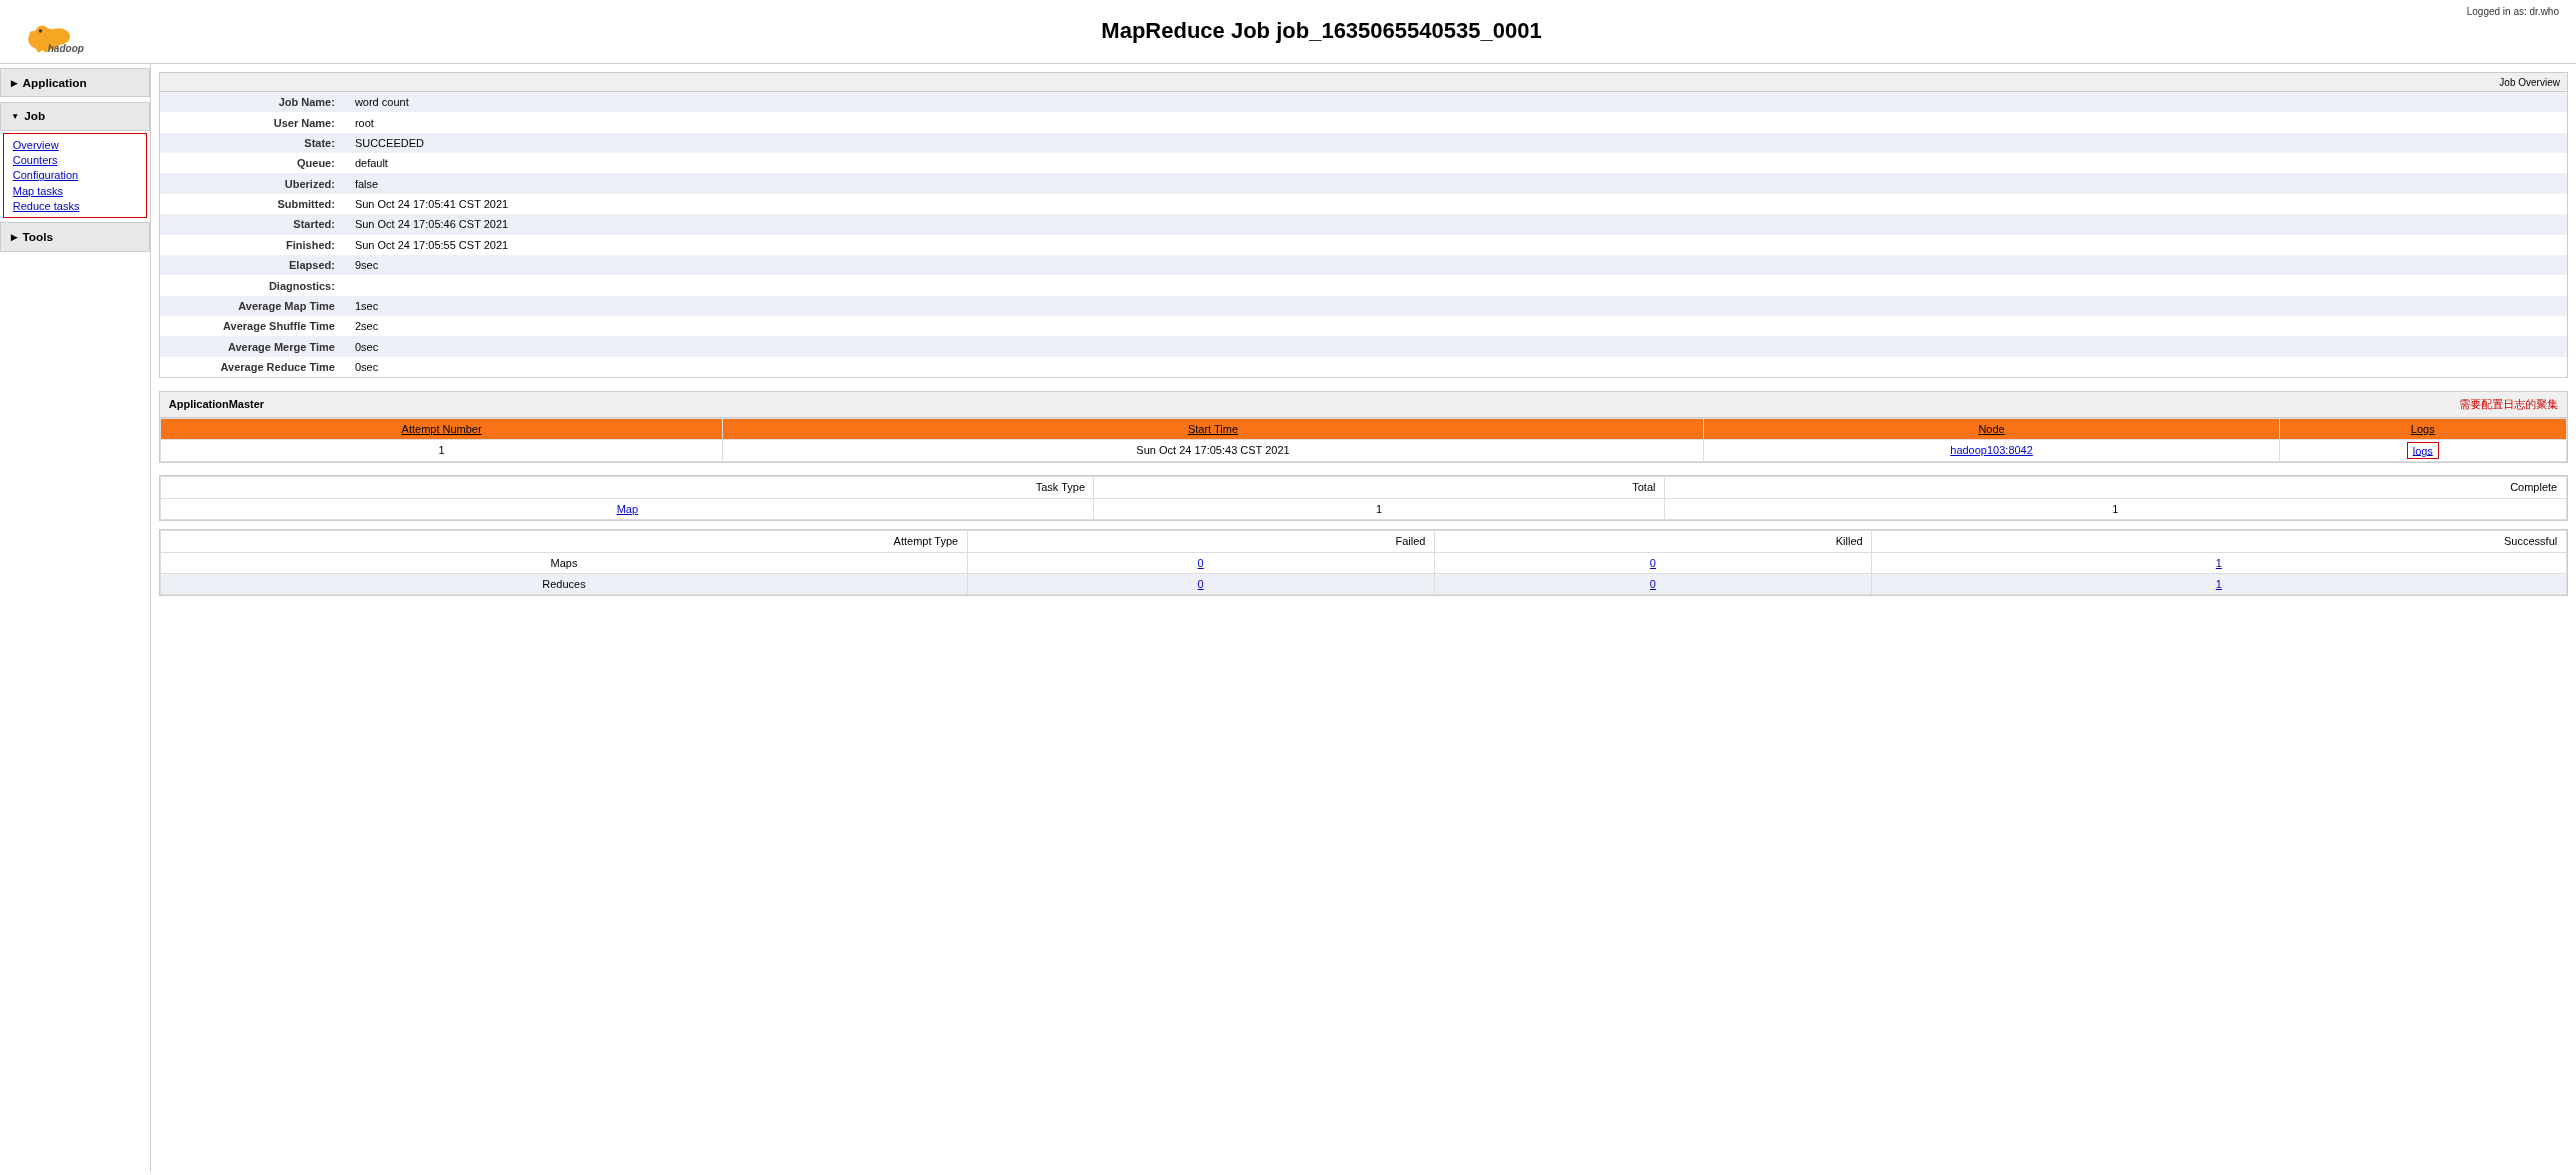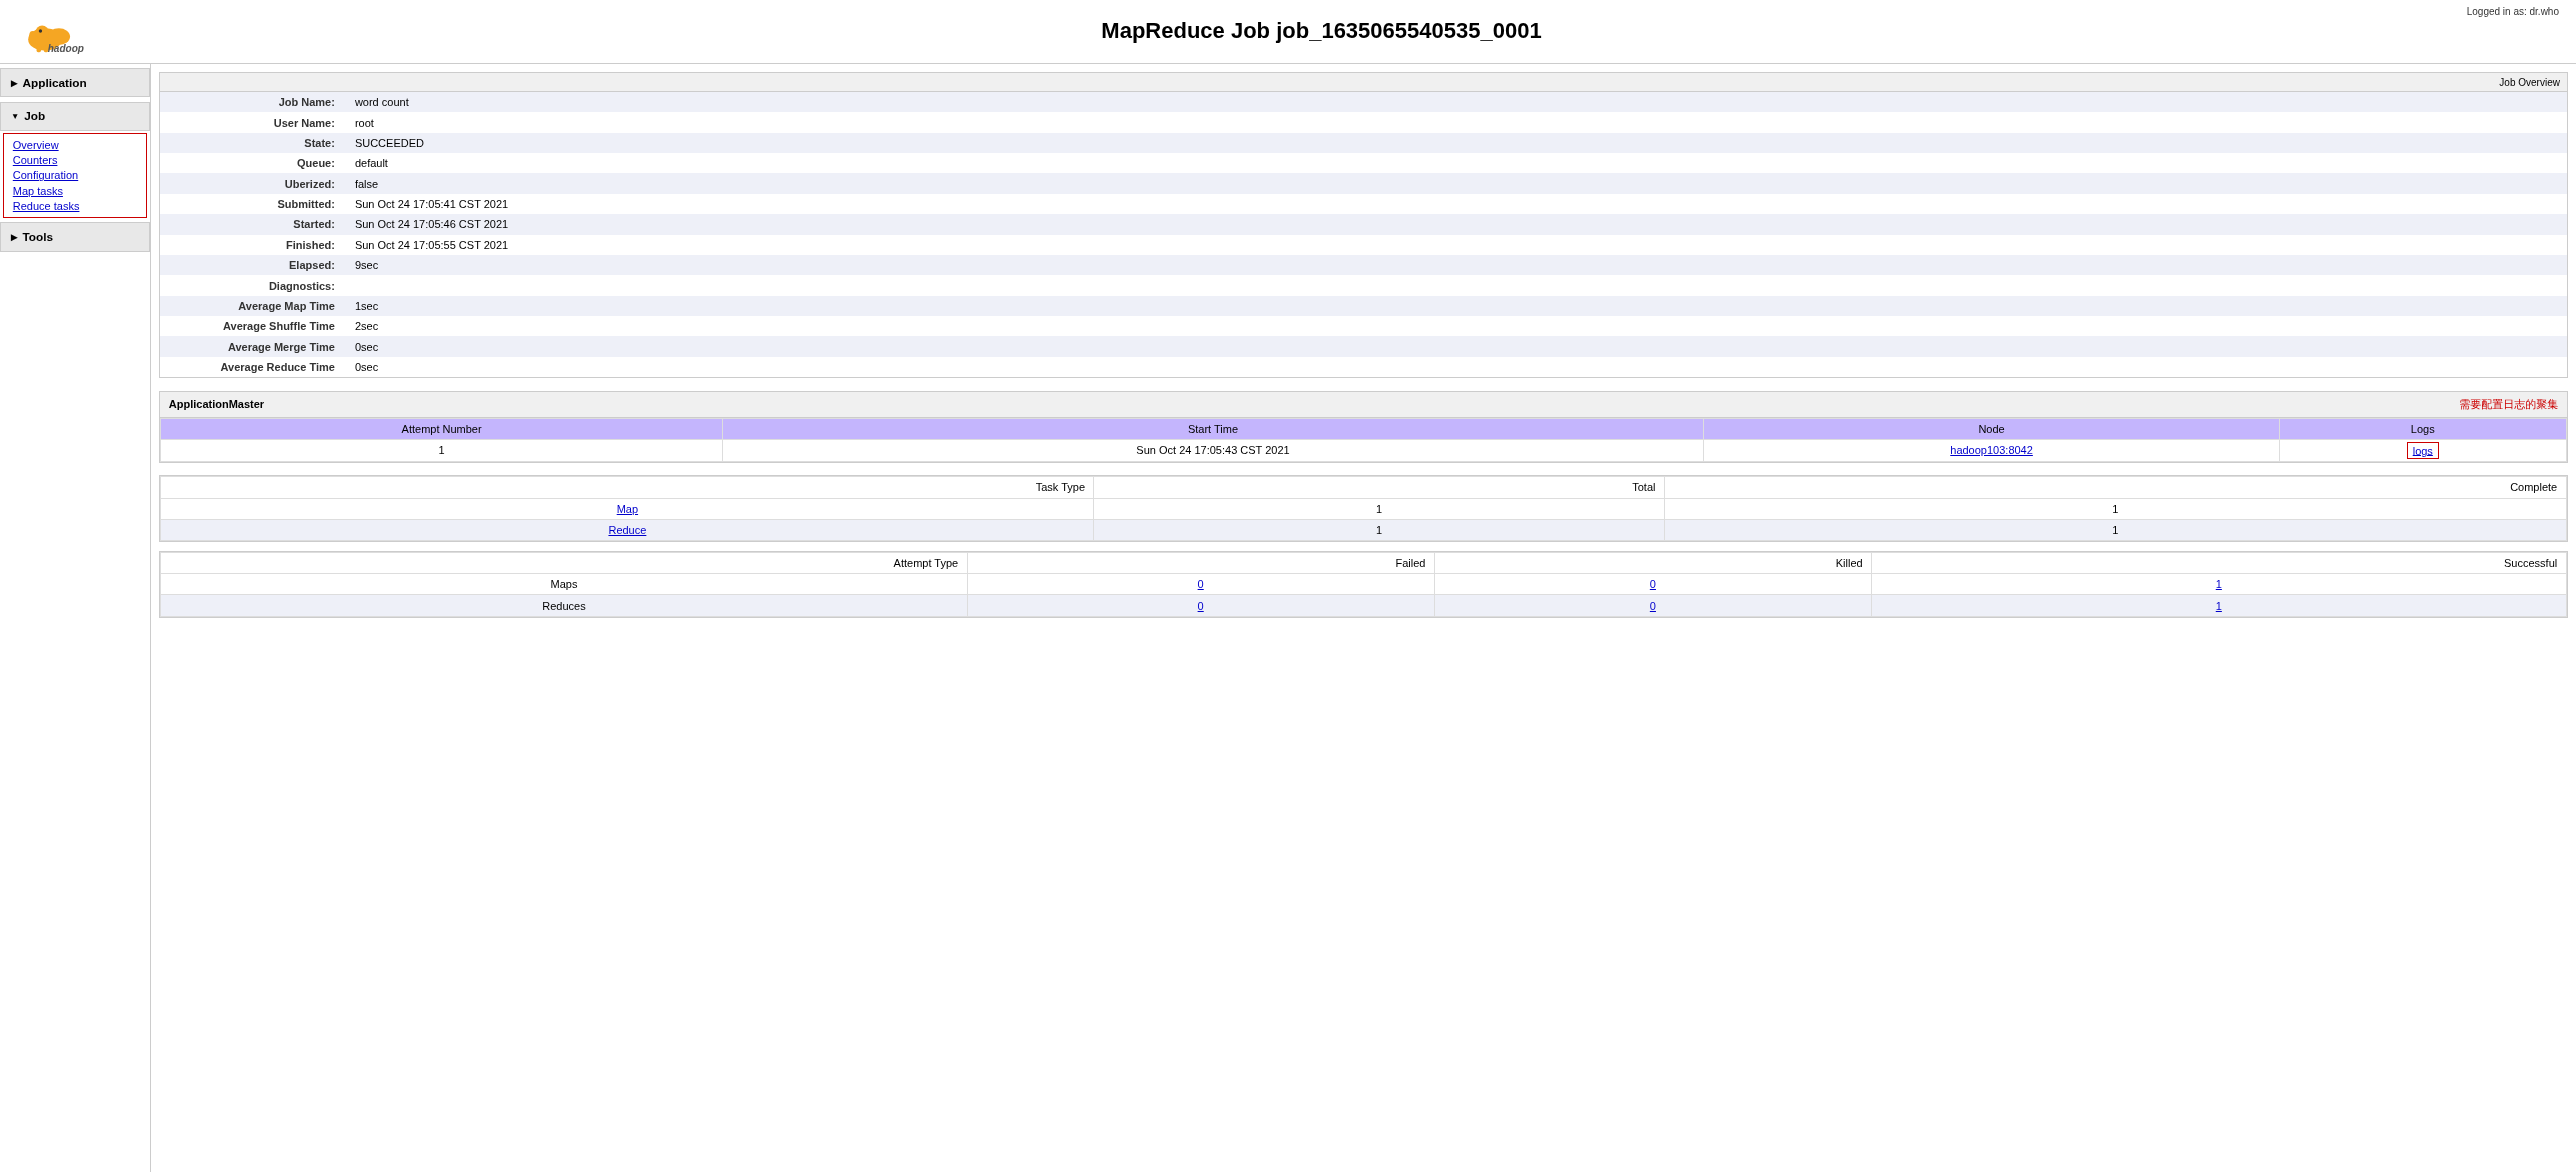--- a/index.html
+++ b/index.html
@@ -141,21 +141,22 @@
     }
     .am-header .am-note {
       color: #cc0000;
       font-size: 11px;
     }
     .am-table {
       width: 100%;
       border-collapse: collapse;
     }
     .am-table thead tr {
-      background: #c4b5fd;
+      background: #f97316;
+      text-decoration: underline;
     }
     .am-table th {
       padding: 4.2px 8.4px;
       font-size: 11px;
       font-weight: normal;
       border: 0.8px solid #ddd;
       text-align: center;
     }
     .am-table td {
       padding: 4.2px 8.4px;
@@ -373,25 +374,20 @@
         <thead>
           <tr>
             <th>Task Type</th>
             <th>Total</th>
             <th>Complete</th>
           </tr>
         </thead>
         <tbody id="task-tbody">
         <tr>
               <td><a href="#">Map</a></td>
-              <td>1</td>
-              <td>1</td>
-            </tr>
-            <tr>
-              <td><a href="#">Reduce</a></td>
               <td>1</td>
               <td>1</td>
             </tr>
           </tbody>
       </table>
     </div>
 
     <div class="task-section">
       <table class="task-table">
         <thead>

